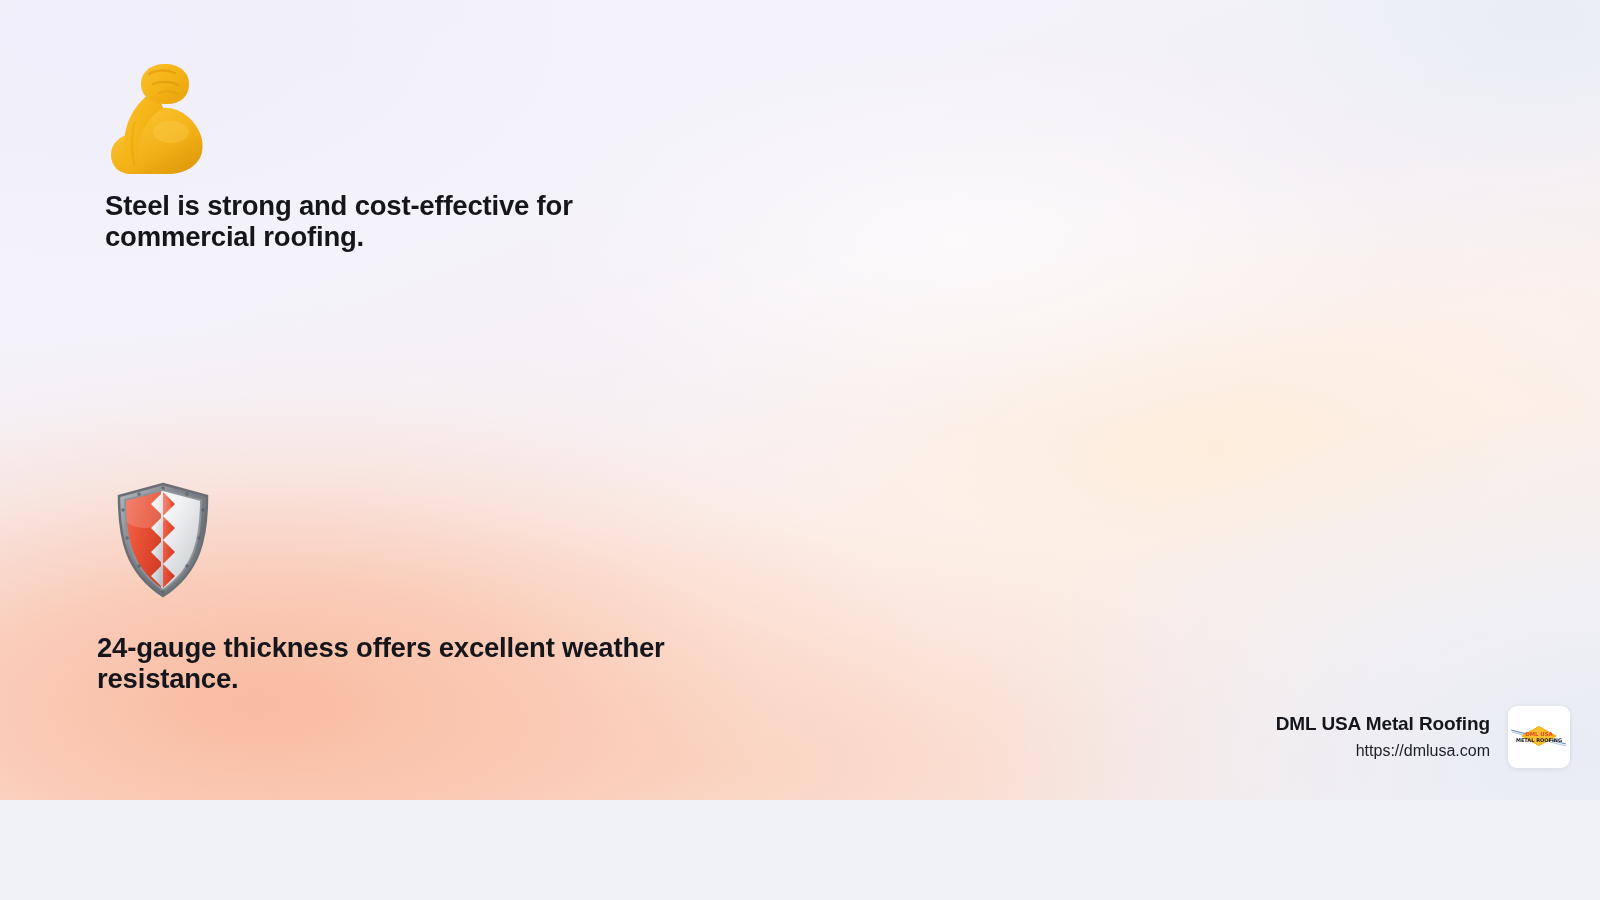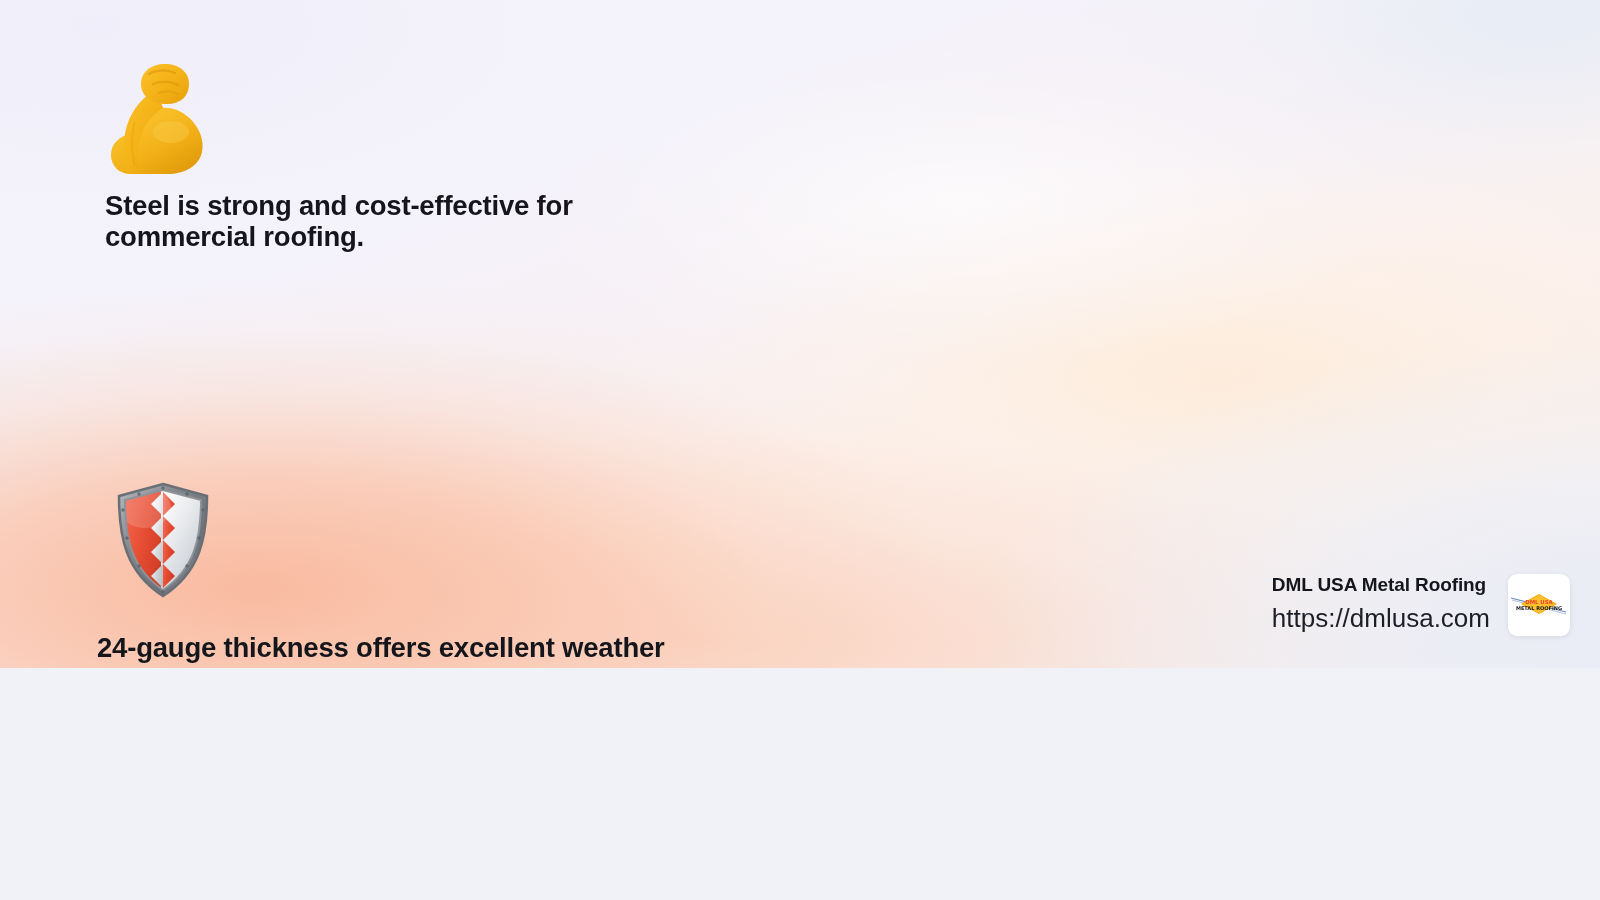--- a/index.html
+++ b/index.html
@@ -6,21 +6,21 @@
   html, body { width:1600px; height:900px; }
   body {
     font-family: "Liberation Sans", sans-serif;
     background:#f1f1f8;
     overflow:hidden;
   }
 
   #slide {
     position:relative;
     width:1600px;
-    height:668px;
+    height:800px;
     overflow:hidden;
     background:#fef9c3;
   }
 
   
   .bg-layer { position:absolute; inset:0; pointer-events:none; }
 
   .bg-base {
     background:
       linear-gradient(160deg, #f3f2fa 0%, #f4f2fa 28%, #f7f0f4 48%, #fbf0ec 62%, #f9eeea 80%, #eef0f6 100%);
@@ -85,31 +85,31 @@
 
   
   .brand {
     position:absolute;
     right:30px;
     bottom:32px;
     display:flex;
     align-items:center;
     gap:18px;
   }
-  .brand-text { }
+  .brand-text { text-align:right; }
   .brand-name {
     font-weight:700;
     font-size:19px;
     letter-spacing:-0.1px;
     color:#14161c;
     line-height:1.25;
   }
   .brand-url {
     font-weight:400;
-    font-size:26px;
+    font-size:16px;
     color:#1d1f26;
     line-height:1.35;
     margin-top:4px;
   }
   .brand-logo {
     width:62px; height:62px;
     background:#ffffff;
     border-radius:9px;
     box-shadow:0 1px 5px rgba(40,40,70,0.10);
     display:flex; align-items:center; justify-content:center;

